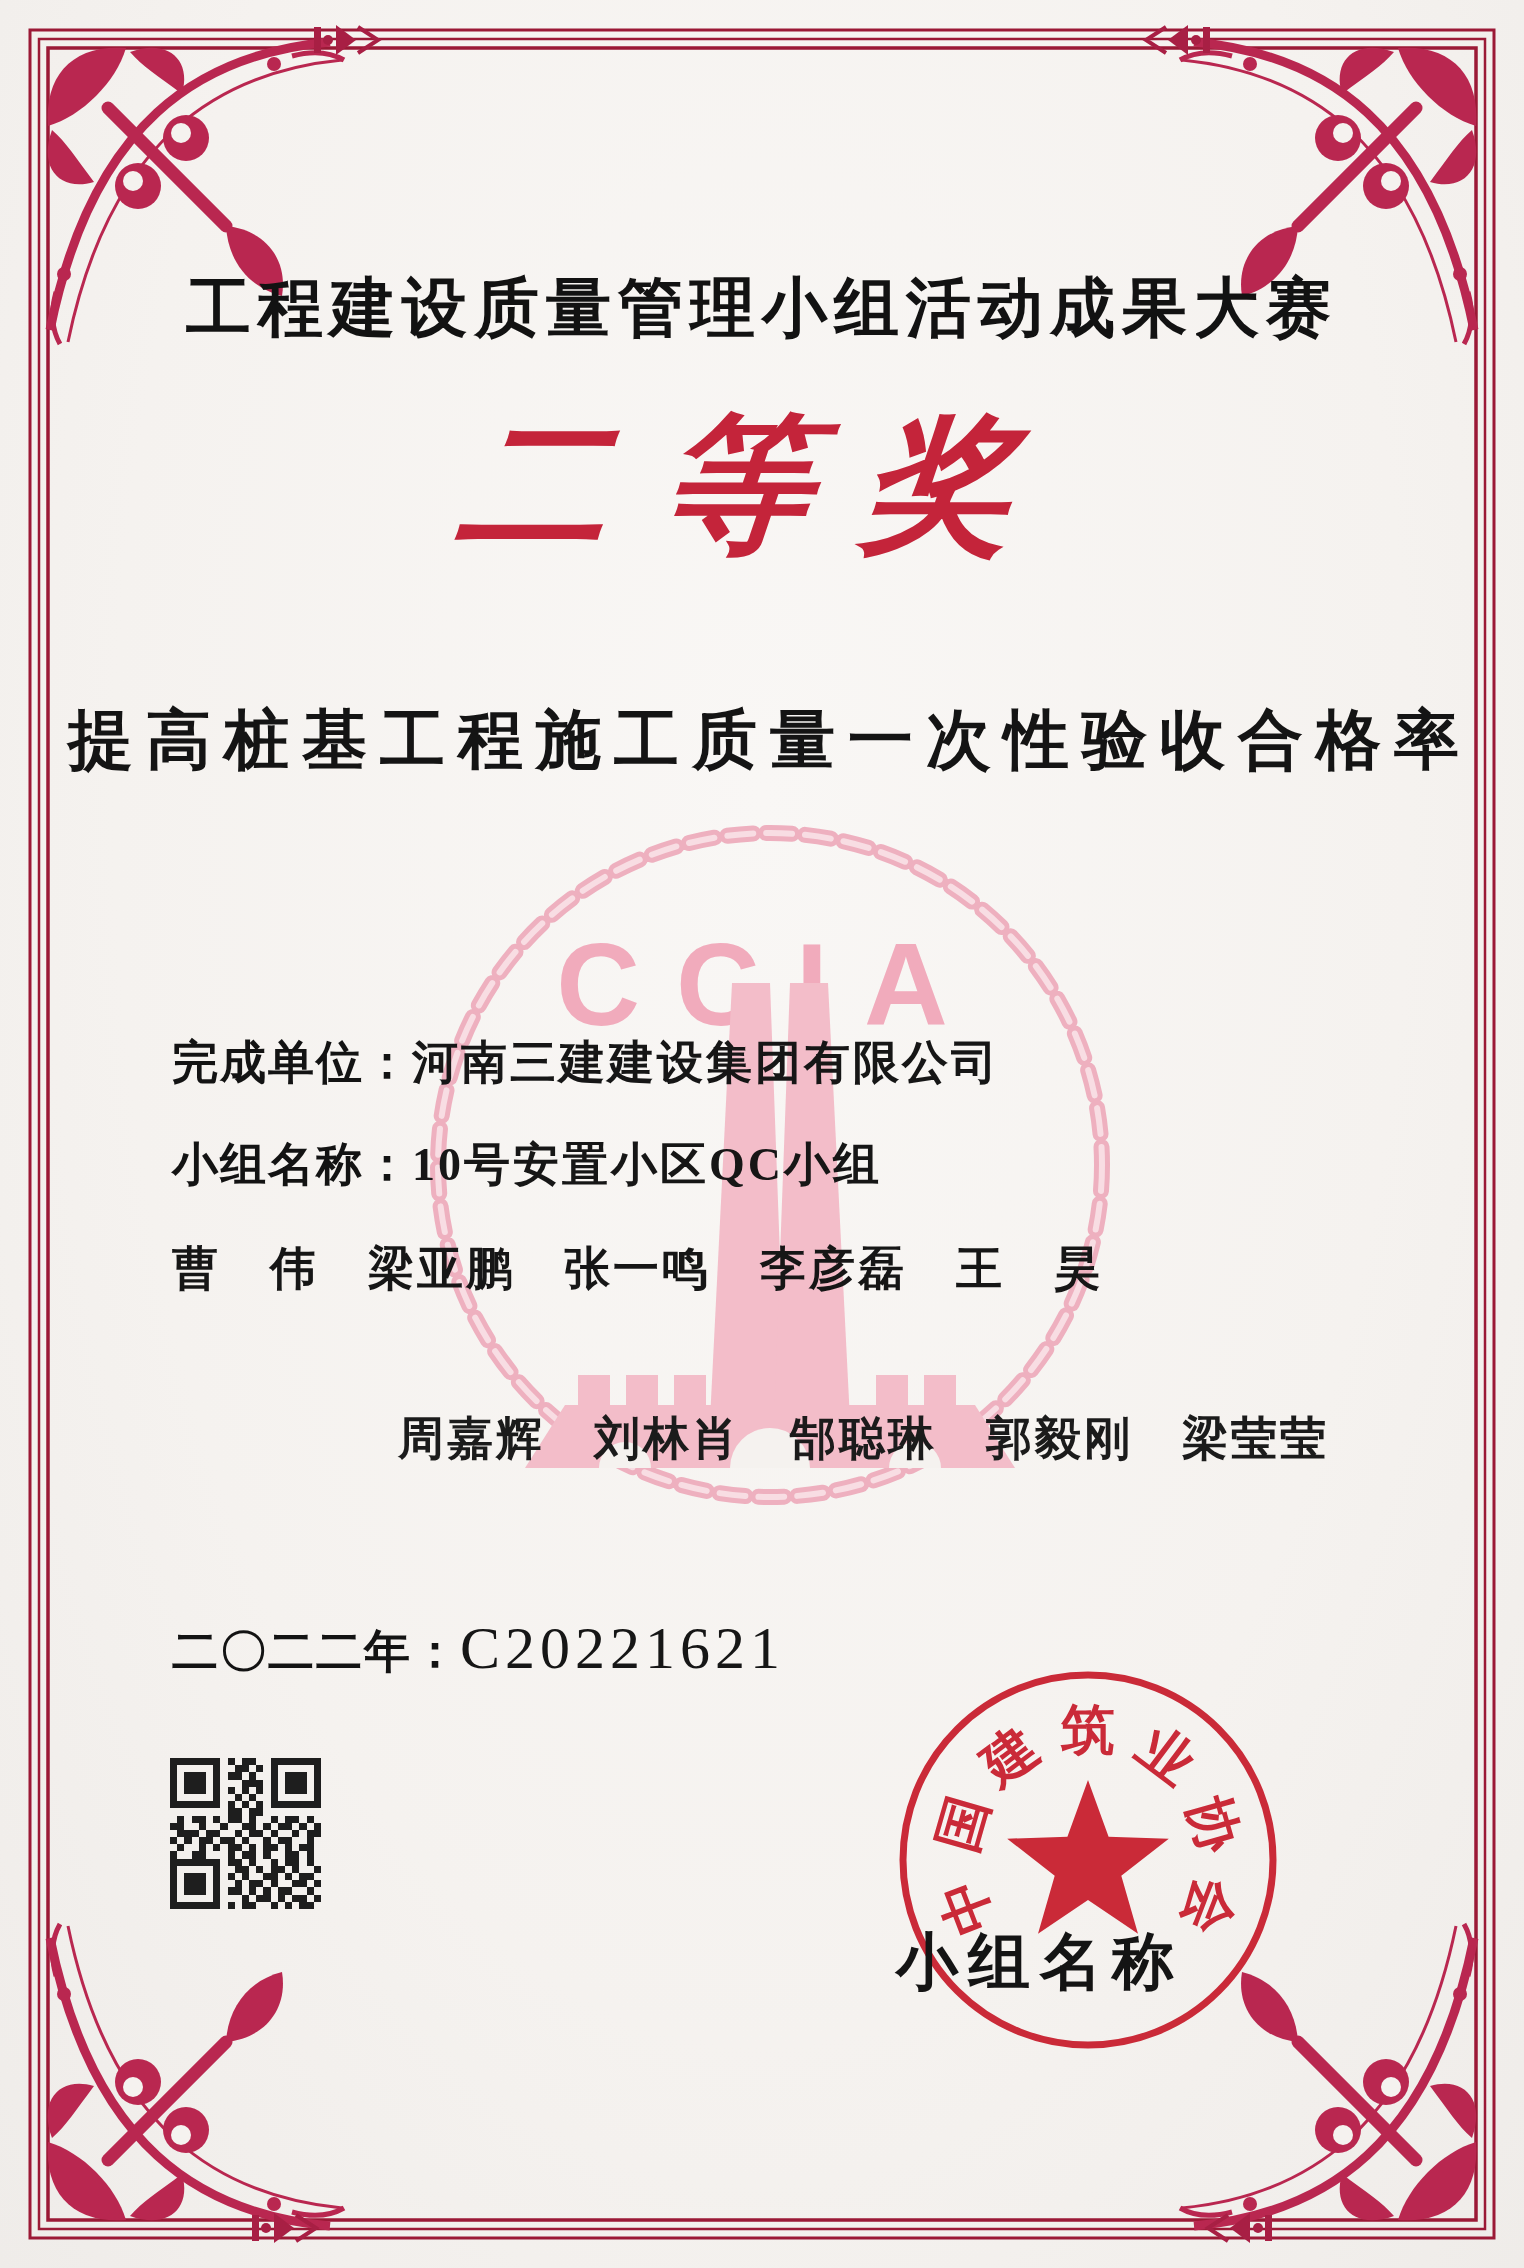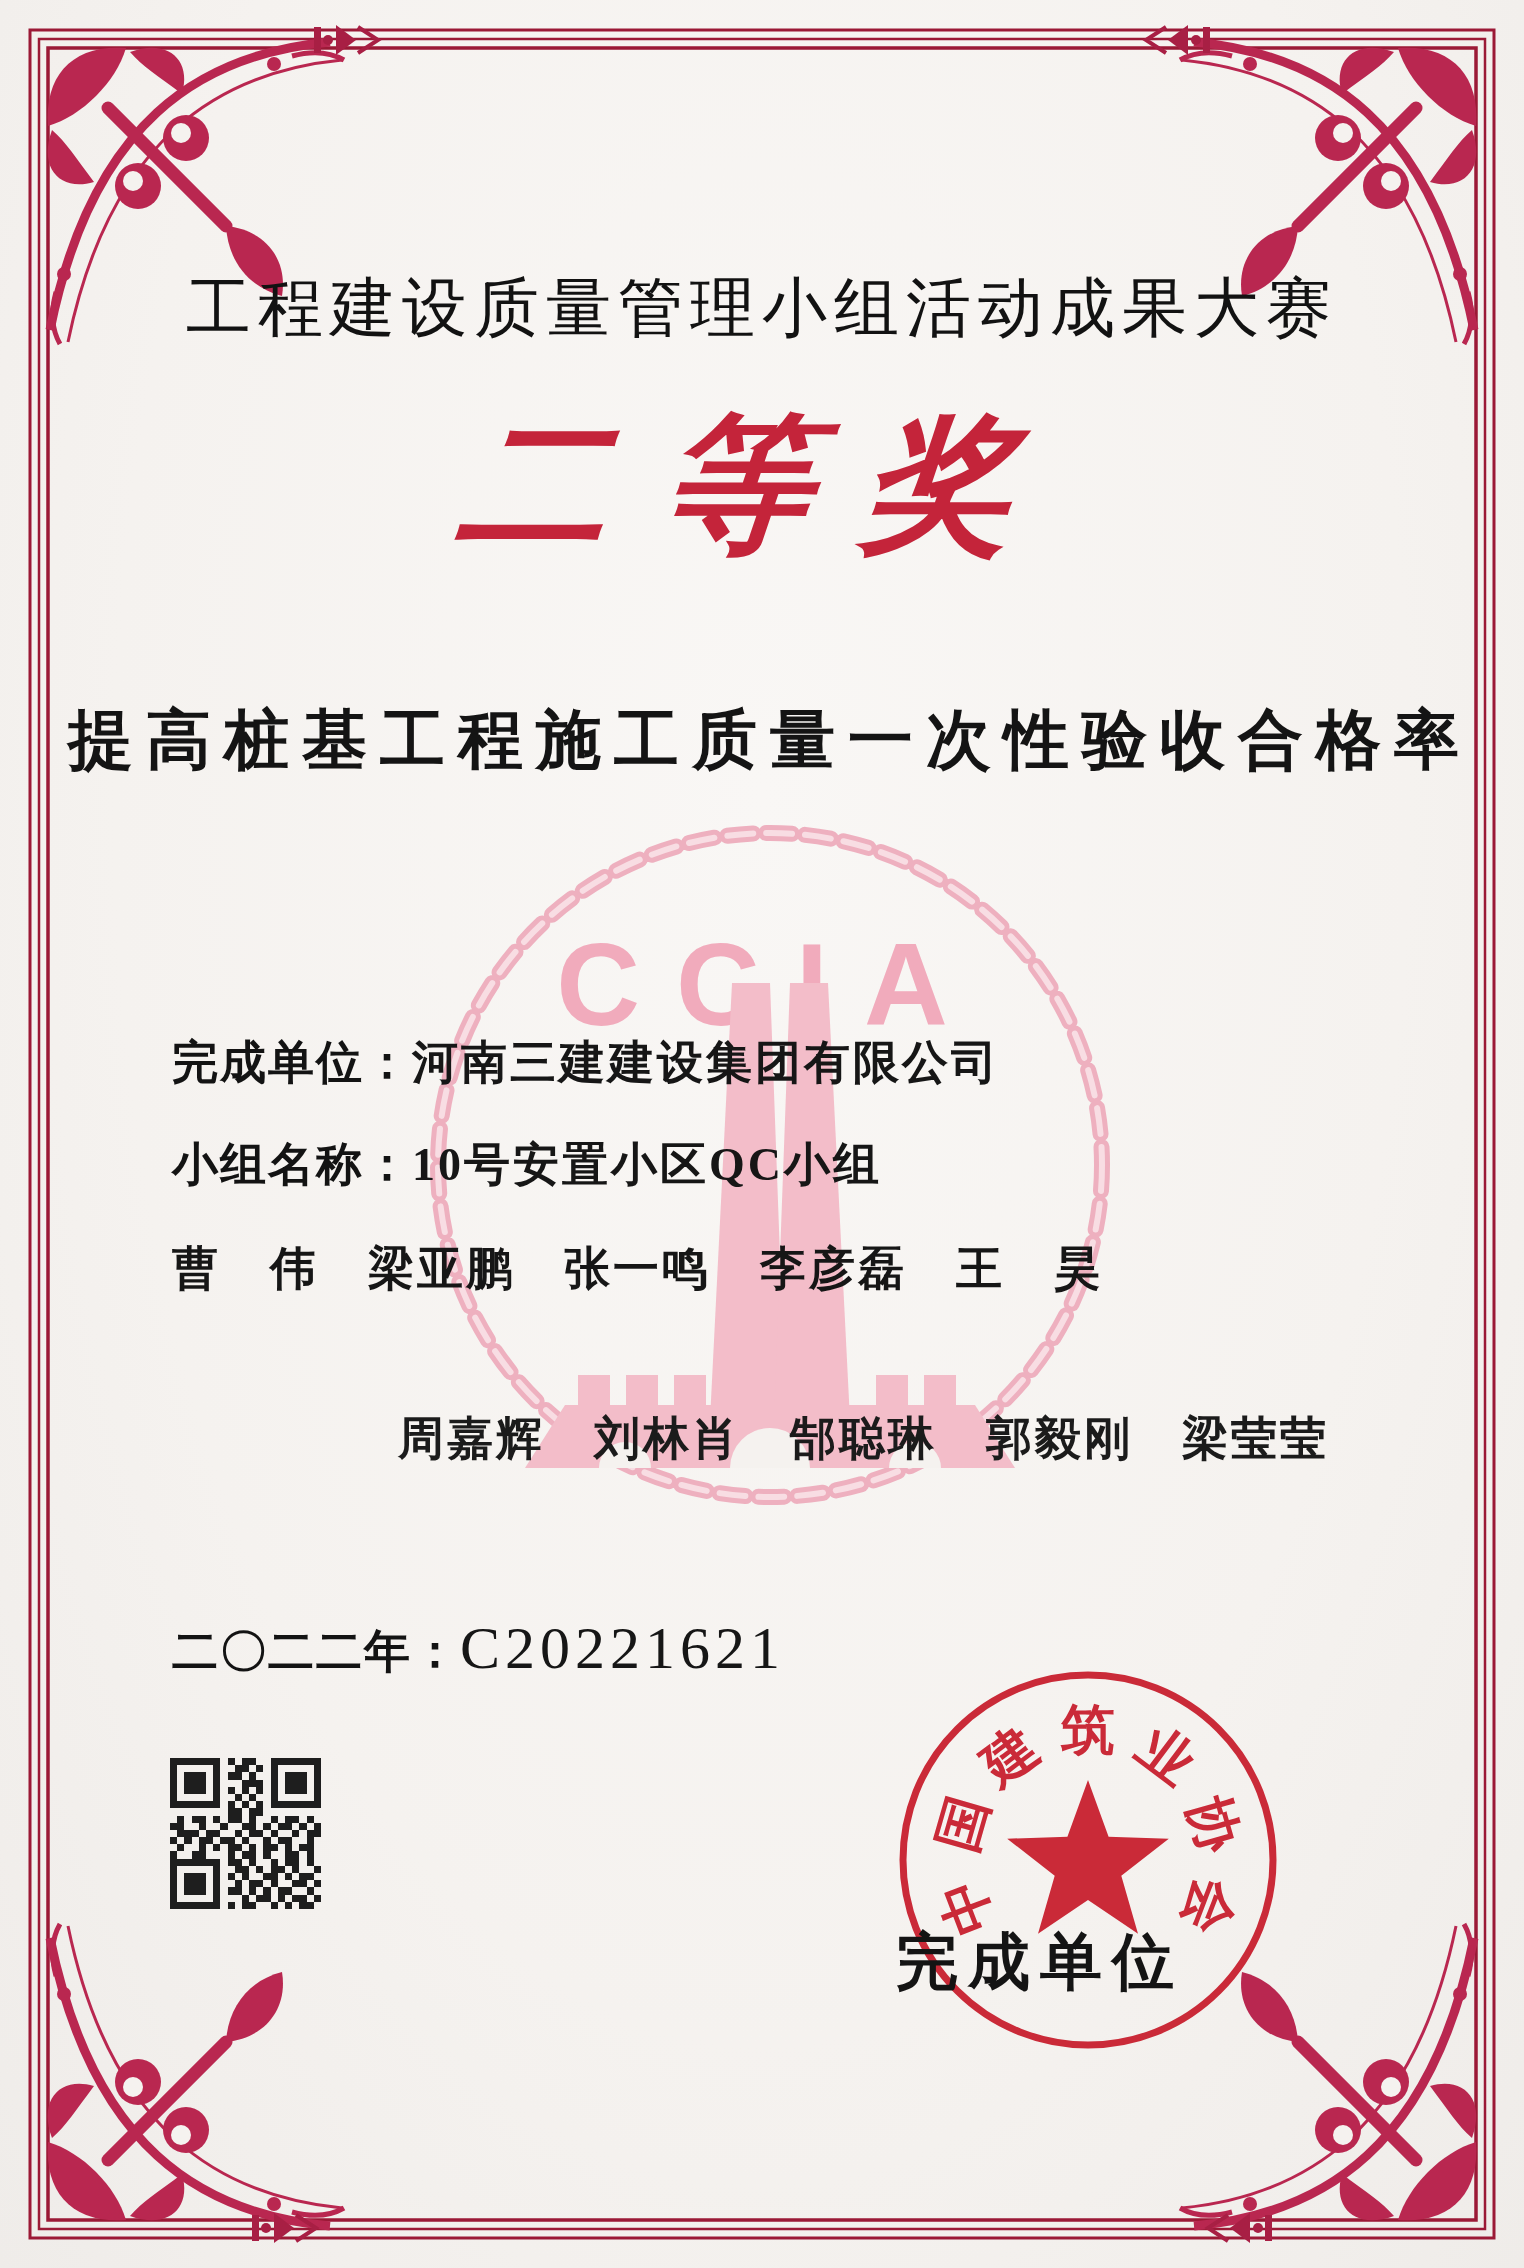--- a/index.html
+++ b/index.html
@@ -2,21 +2,21 @@
 <html><head>
 <meta charset="utf-8">
 <style>
   html,body{margin:0;padding:0;}
   .page{position:relative;width:1524px;height:2268px;overflow:hidden;
         background:radial-gradient(ellipse at 50% 35%, #f9f7f5 0%, #f5f2ef 60%, #efecE9 100%);
         font-family:"Liberation Serif",serif;color:#1b1b1b;}
   .frame{position:absolute;left:0;top:0;z-index:2;}
   .watermark{position:absolute;left:420px;top:820px;width:700px;height:700px;z-index:1;}
   .title{position:absolute;top:264px;left:0;width:100%;text-align:center;z-index:3;
-         font-family:"Liberation Sans",sans-serif;font-weight:400;font-size:65px;letter-spacing:7px;color:#121212;}
+         font-family:"Liberation Sans",sans-serif;font-weight:700;font-size:65px;letter-spacing:7px;color:#121212;}
   .award{position:absolute;top:386px;left:0;width:100%;text-align:center;z-index:3;
          font-family:"Liberation Serif",serif;font-style:italic;font-weight:700;
          font-size:150px;letter-spacing:52px;color:#c4243a;transform:skewX(-5deg);}
   .project{position:absolute;top:696px;left:0;width:100%;text-align:center;z-index:3;
          font-size:65px;font-weight:600;letter-spacing:13px;color:#141414;padding-left:8px;}
   .row{position:absolute;left:172px;display:flex;align-items:flex-end;z-index:3;white-space:nowrap;}
   .lbl{font-family:"Liberation Sans",sans-serif;font-weight:700;font-size:46px;letter-spacing:2px;color:#131313;}
   .val{font-size:46px;font-weight:600;letter-spacing:3px;color:#161616;}
   .row-unit{top:1032px}
   .row-team{top:1134px}
@@ -623,15 +623,15 @@
              L150,273.8 L166.7,215.8 L119.2,178.7 L179.4,176.7 Z"></path>
     <text class="seal-char" text-anchor="middle" x="200" y="88" transform="rotate(-111 200 200)">中</text>
     <text class="seal-char" text-anchor="middle" x="200" y="88" transform="rotate(-74 200 200)">国</text>
     <text class="seal-char" text-anchor="middle" x="200" y="88" transform="rotate(-37 200 200)">建</text>
     <text class="seal-char" text-anchor="middle" x="200" y="88">筑</text>
     <text class="seal-char" text-anchor="middle" x="200" y="88" transform="rotate(37 200 200)">业</text>
     <text class="seal-char" text-anchor="middle" x="200" y="88" transform="rotate(74 200 200)">协</text>
     <text class="seal-char" text-anchor="middle" x="200" y="88" transform="rotate(111 200 200)">会</text>
   </svg>
 
-  <div class="year">完成单位</div>
+  <div class="year">小组名称</div>
 
 </div>
 
 </body></html>

